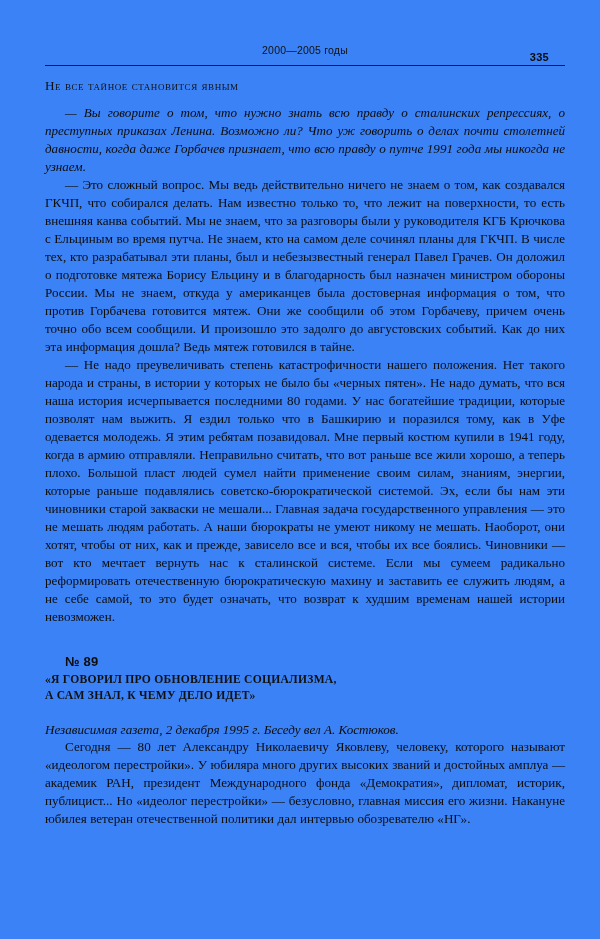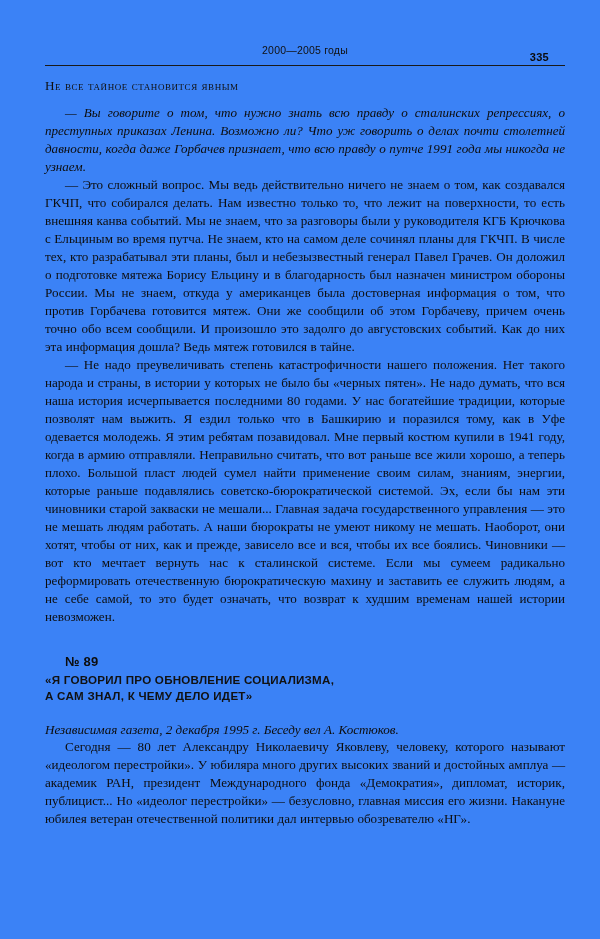--- a/index.html
+++ b/index.html
@@ -106,21 +106,21 @@
   }
   .sectitle {
     font-family: "Liberation Sans", "DejaVu Sans", sans-serif;
     font-weight: 700;
     font-size: 11.6px;
     letter-spacing: 0.25px;
     line-height: 15.5px;
     margin-top: 3px;
     color: #111;
   }
-  .sectitle div { white-space: nowrap; }
+  .sectitle div { white-space: nowrap; font-family: Liberation Serif, serif; }
 
   .source {
     font-style: italic;
     font-size: 13.1px;
     line-height: 16px;
     margin-top: 19px;
     margin-bottom: 0;
     text-indent: 0;
   }
 

